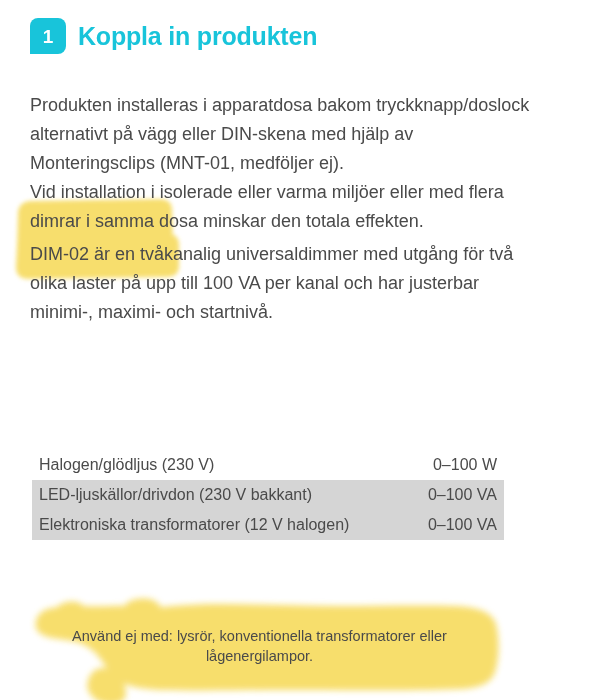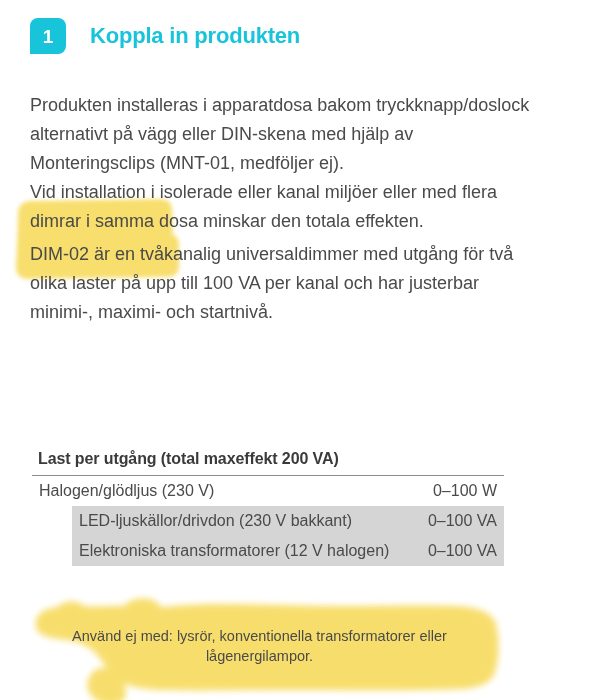--- a/index.html
+++ b/index.html
@@ -50,23 +50,23 @@
     display: flex;
     align-items: center;
     justify-content: center;
     color: #ffffff;
     font-size: 19px;
     font-weight: bold;
     line-height: 1;
     flex: 0 0 auto;
   }
   .step-title {
-    margin-left: 24px;
+    margin-left: 12px;
     color: #18c4da;
-    font-size: 22px;
+    font-size: 25px;
     font-weight: bold;
     letter-spacing: -0.2px;
     white-space: nowrap;
   }
 
   
   .para {
     position: absolute;
     left: 30px;
     width: 500px;
@@ -96,21 +96,21 @@
   .table-rows { width: 100%; }
   .trow {
     display: flex;
     justify-content: space-between;
     align-items: center;
     padding: 4px 7px 5px 7px;
     font-size: 16px;
     color: #4a4a4a;
     line-height: 21px;
   }
-  .trow.shaded { background: #d5d5d5; margin-left: 40px; }
+  .trow.shaded { background: #d5d5d5; }
   .tcell-label { text-align: center; white-space: nowrap; }
   .tcell-value { text-align: left; white-space: nowrap; }
 
   
   .footnote {
     position: absolute;
     left: 32px;
     top: 611px;
     width: 455px;
     font-size: 14.5px;
@@ -188,26 +188,25 @@
 
 <div id="content">
 
   <div class="step-head">
     <div class="step-badge">1</div>
     <div class="step-title">Koppla in produkten</div>
   </div>
 
   <p class="para" id="para-install">Produkten installeras i apparatdosa bakom tryckknapp/doslock alternativt på vägg eller DIN-skena med hjälp av Monteringsclips (MNT-01, medföljer ej).</p>
 
-  <p class="para" id="para-environment">Vid installation i isolerade eller kanal miljöer eller med flera dimrar i samma dosa minskar den totala effekten.</p>
+  <p class="para" id="para-environment">Vid installation i isolerade eller varma miljöer eller med flera dimrar i samma dosa minskar den totala effekten.</p>
 
   <p class="para" id="para-dimmer">DIM-02 är en tvåkanalig universaldimmer med utgång för två olika laster på upp till 100 VA per kanal och har justerbar minimi-, maximi- och startnivå.</p>
 
   <div class="load-table">
-    <div class="table-title">Last per utgång (total maxeffekt 200 VA)</div>
     <div class="table-rows" id="table-rows">
         <div class="trow">
           <span class="tcell-label">Halogen/glödljus (230 V)</span>
           <span class="tcell-value">0–100 W</span>
         </div>
         <div class="trow shaded">
           <span class="tcell-label">LED-ljuskällor/drivdon (230 V bakkant)</span>
           <span class="tcell-value">0–100 VA</span>
         </div>
         <div class="trow shaded">

